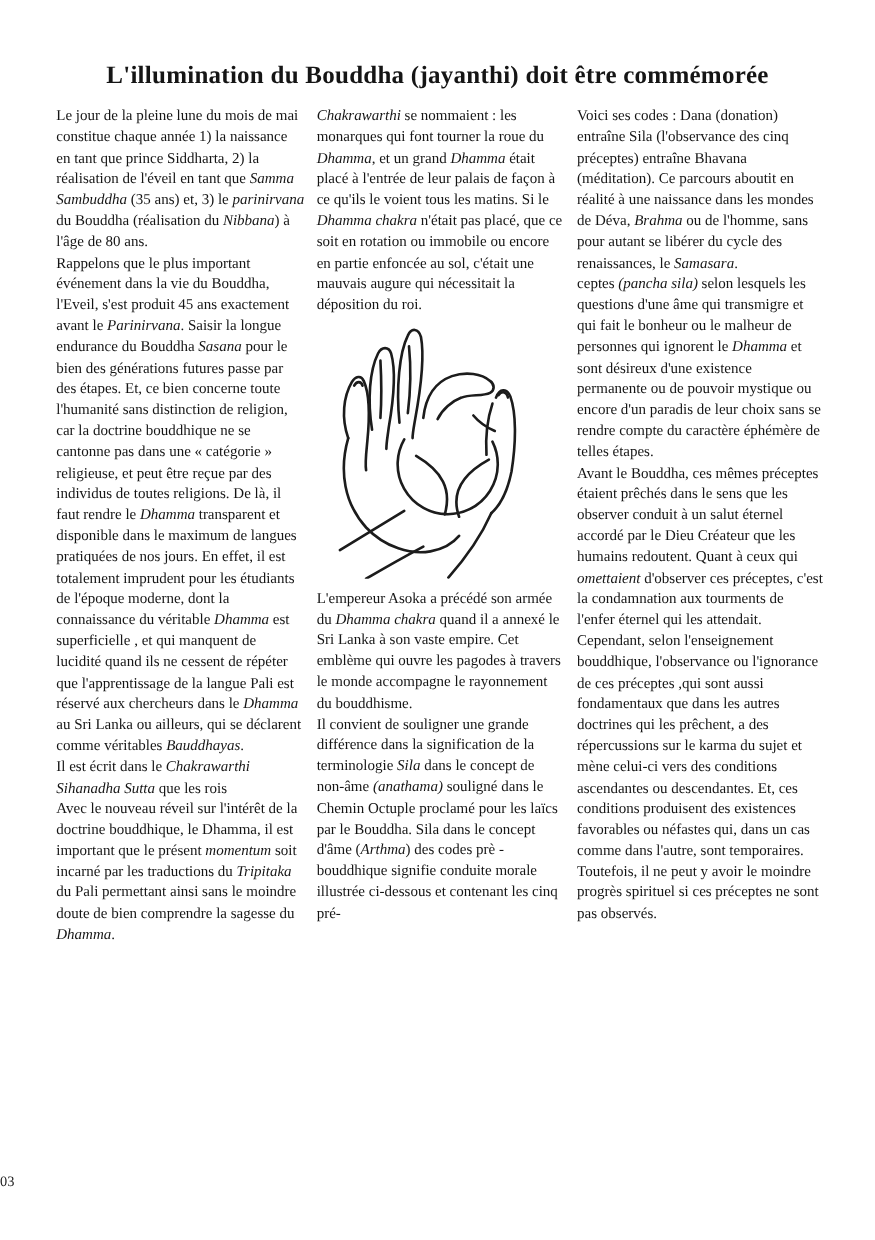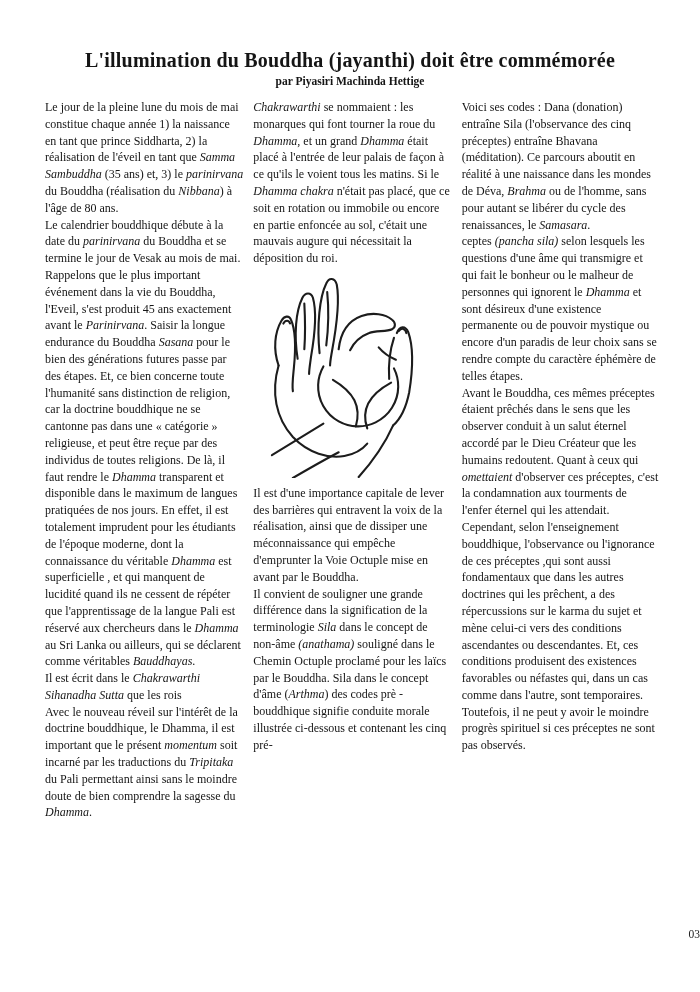--- a/index.html
+++ b/index.html
@@ -25,40 +25,38 @@
   .col{
     flex:1;min-width:0;
     font-size:12px;line-height:16.8px;
     text-align:left;
     hyphens:auto;-webkit-hyphens:auto;
   }
   .col p{margin:0;}
   .col em{}
   figure{margin:6px 0 2px;text-align:center;padding:0;}
   .footer{
-    position:absolute;left:0;right:0;bottom:52px;
-    text-align:right;font-size:11.5px;color:#222;font-family:Liberation Serif, serif;
+    position:absolute;left:0;right:0;bottom:40px;
+    text-align:left;font-size:11.5px;color:#222;font-family:Liberation Serif, serif;
   }
   svg.hand{display:inline-block;}
 </style>
 </head>
 <body>
 
 <div class="page">
 
   <div class="header">
     <h1 class="title">L'illumination du Bouddha (jayanthi) doit être commémorée</h1>
-    <div class="byline">par Piyasiri Machinda Hettige</div>
   </div>
 
   <div class="columns">
 
     <div class="col">
         <p><span>Le jour de la pleine lune du mois de mai constitue chaque année 1) la naissance en tant que prince Siddharta, 2) la réalisation de l'éveil en tant que </span><em>Samma Sambuddha</em><span> (35 ans) et, 3) le </span><em>parinirvana</em><span> du Bouddha (réalisation du </span><em>Nibbana</em><span>) à l'âge de 80 ans.</span></p>
-        <p><span>Le calendrier bouddhique débute à la date du </span><em>parinirvana</em><span> du Bouddha et se termine le jour de Vesak au mois de mai.</span></p>
         <p><span>Rappelons que le plus important événement dans la vie du Bouddha, l'Eveil, s'est produit 45 ans exactement avant le </span><em>Parinirvana</em><span>. Saisir la longue endurance du Bouddha </span><em>Sasana</em><span> pour le bien des générations futures passe par des étapes. Et, ce bien concerne toute l'humanité sans distinction de religion, car la doctrine bouddhique ne se cantonne pas dans une « catégorie » religieuse, et peut être reçue par des individus de toutes religions. De là, il faut rendre le </span><em>Dhamma</em><span> transparent et disponible dans le maximum de langues pratiquées de nos jours. En effet, il est totalement imprudent pour les étudiants de l'époque moderne, dont la connaissance du véritable </span><em>Dhamma</em><span> est superficielle , et qui manquent de lucidité quand ils ne cessent de répéter que l'apprentissage de la langue Pali est réservé aux chercheurs dans le </span><em>Dhamma</em><span> au Sri Lanka ou ailleurs, qui se déclarent comme véritables </span><em>Bauddhayas</em><span>.</span></p>
         <p><span>Il est écrit dans le </span><em>Chakrawarthi Sihanadha Sutta</em><span> que les rois</span></p>
         <p><span>Avec le nouveau réveil sur l'intérêt de la doctrine bouddhique, le Dhamma, il est important que le présent </span><em>momentum</em><span> soit incarné par les traductions du </span><em>Tripitaka</em><span> du Pali permettant ainsi sans le moindre doute de bien comprendre la sagesse du </span><em>Dhamma</em><span>.</span></p>
       </div>
 
     <div class="col">
       <div>
           <p><em>Chakrawarthi</em><span> se nommaient : les monarques qui font tourner la roue du </span><em>Dhamma</em><span>, et un grand </span><em>Dhamma</em><span> était placé à l'entrée de leur palais de façon à ce qu'ils le voient tous les matins. Si le </span><em>Dhamma chakra</em><span> n'était pas placé, que ce soit en rotation ou immobile ou encore en partie enfoncée au sol, c'était une mauvais augure qui nécessitait la déposition du roi.</span></p>
         </div>
 
@@ -89,21 +87,21 @@
           <path d="M60,98 A42,42 0 1 0 134,100"></path>
 
           <path d="M70,112 C92,125 100,140 94,161"></path>
           <path d="M131,115 C109,127 99,143 106,163"></path>
 
           <path d="M118,78 C123,84 129,88 136,91"></path>
         </svg>
       </figure>
 
       <div>
-          <p><span>Il est d'une importance capitale de lever des barrières qui entravent la voix de la réalisation, ainsi que de dissiper une méconnaissance qui empêche d'emprunter la Voie Octuple mise en avant par le Bouddha.</span></p>
+          <p><span>L'empereur Asoka a précédé son armée du </span><em>Dhamma chakra</em><span> quand il a annexé le Sri Lanka à son vaste empire. Cet emblème qui ouvre les pagodes à travers le monde accompagne le rayonnement du bouddhisme.</span></p>
           <p><span>Il convient de souligner une grande différence dans la signification de la terminologie </span><em>Sila</em><span> dans le concept de non-âme </span><em>(anathama)</em><span> souligné dans le Chemin Octuple proclamé pour les laïcs par le Bouddha. Sila dans le concept d'âme (</span><em>Arthma</em><span>) des codes prè - bouddhique signifie conduite morale illustrée ci-dessous et contenant les cinq pré-</span></p>
         </div>
     </div>
 
     <div class="col">
         <p><span>Voici ses codes : Dana (donation) entraîne Sila (l'observance des cinq préceptes) entraîne Bhavana (méditation). Ce parcours aboutit en réalité à une naissance dans les mondes de Déva, </span><em>Brahma</em><span> ou de l'homme, sans pour autant se libérer du cycle des renaissances, le </span><em>Samasara</em><span>.</span></p>
         <p><span>ceptes </span><em>(pancha sila)</em><span> selon lesquels les questions d'une âme qui transmigre et qui fait le bonheur ou le malheur de personnes qui ignorent le </span><em>Dhamma</em><span> et sont désireux d'une existence permanente ou de pouvoir mystique ou encore d'un paradis de leur choix sans se rendre compte du caractère éphémère de telles étapes.</span></p>
         <p><span>Avant le Bouddha, ces mêmes préceptes étaient prêchés dans le sens que les observer conduit à un salut éternel accordé par le Dieu Créateur que les humains redoutent. Quant à ceux qui </span><em>omettaient</em><span> d'observer ces préceptes, c'est la condamnation aux tourments de l'enfer éternel qui les attendait. Cependant, selon l'enseignement bouddhique, l'observance ou l'ignorance de ces préceptes ,qui sont aussi fondamentaux que dans les autres doctrines qui les prêchent, a des répercussions sur le karma du sujet et mène celui-ci vers des conditions ascendantes ou descendantes. Et, ces conditions produisent des existences favorables ou néfastes qui, dans un cas comme dans l'autre, sont temporaires.</span></p>
         <p><span>Toutefois, il ne peut y avoir le moindre progrès spirituel si ces préceptes ne sont pas observés.</span></p>
       </div>

